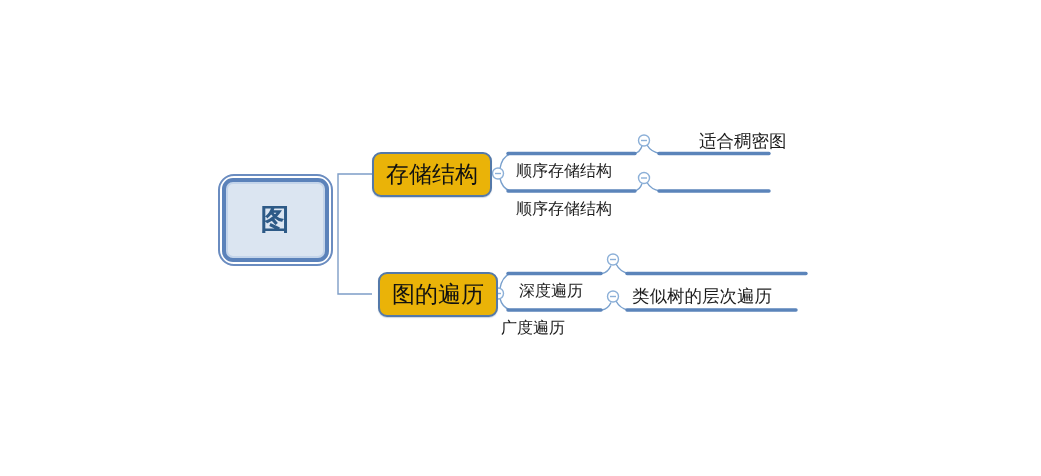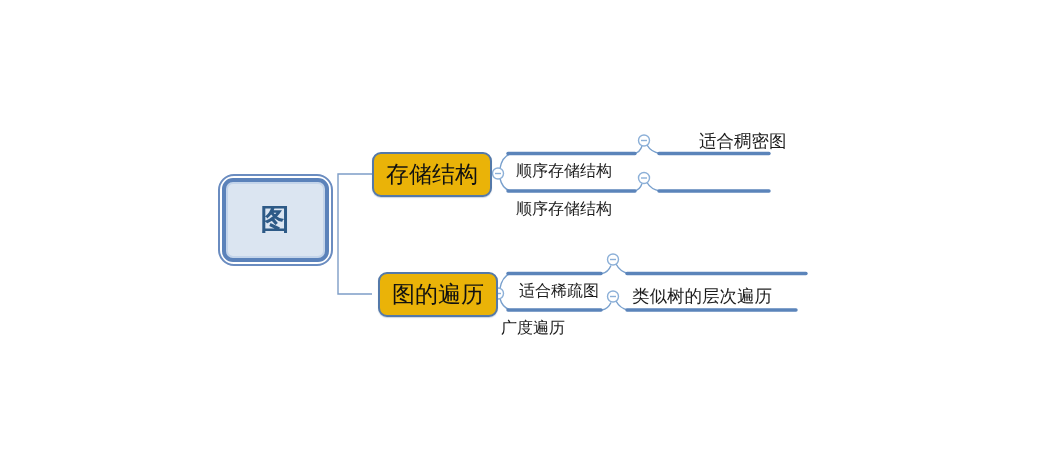--- a/index.html
+++ b/index.html
@@ -115,17 +115,17 @@
   <div class="branch b1">
     <span class="branch-label">存储结构</span>
   </div>
   <div class="branch b2">
     <span class="branch-label">图的遍历</span>
   </div>
 
   <div class="topic sub t1">顺序存储结构</div>
   <div class="topic leaf t1b">适合稠密图</div>
   <div class="topic sub t2">顺序存储结构</div>
-  <div class="topic sub t3">适合稀疏图</div>
+  <div class="topic sub t3">深度遍历</div>
   <div class="topic sub t4">广度遍历</div>
   <div class="topic leaf t4b">类似树的层次遍历</div>
 
 </div>
 
 </body></html>

